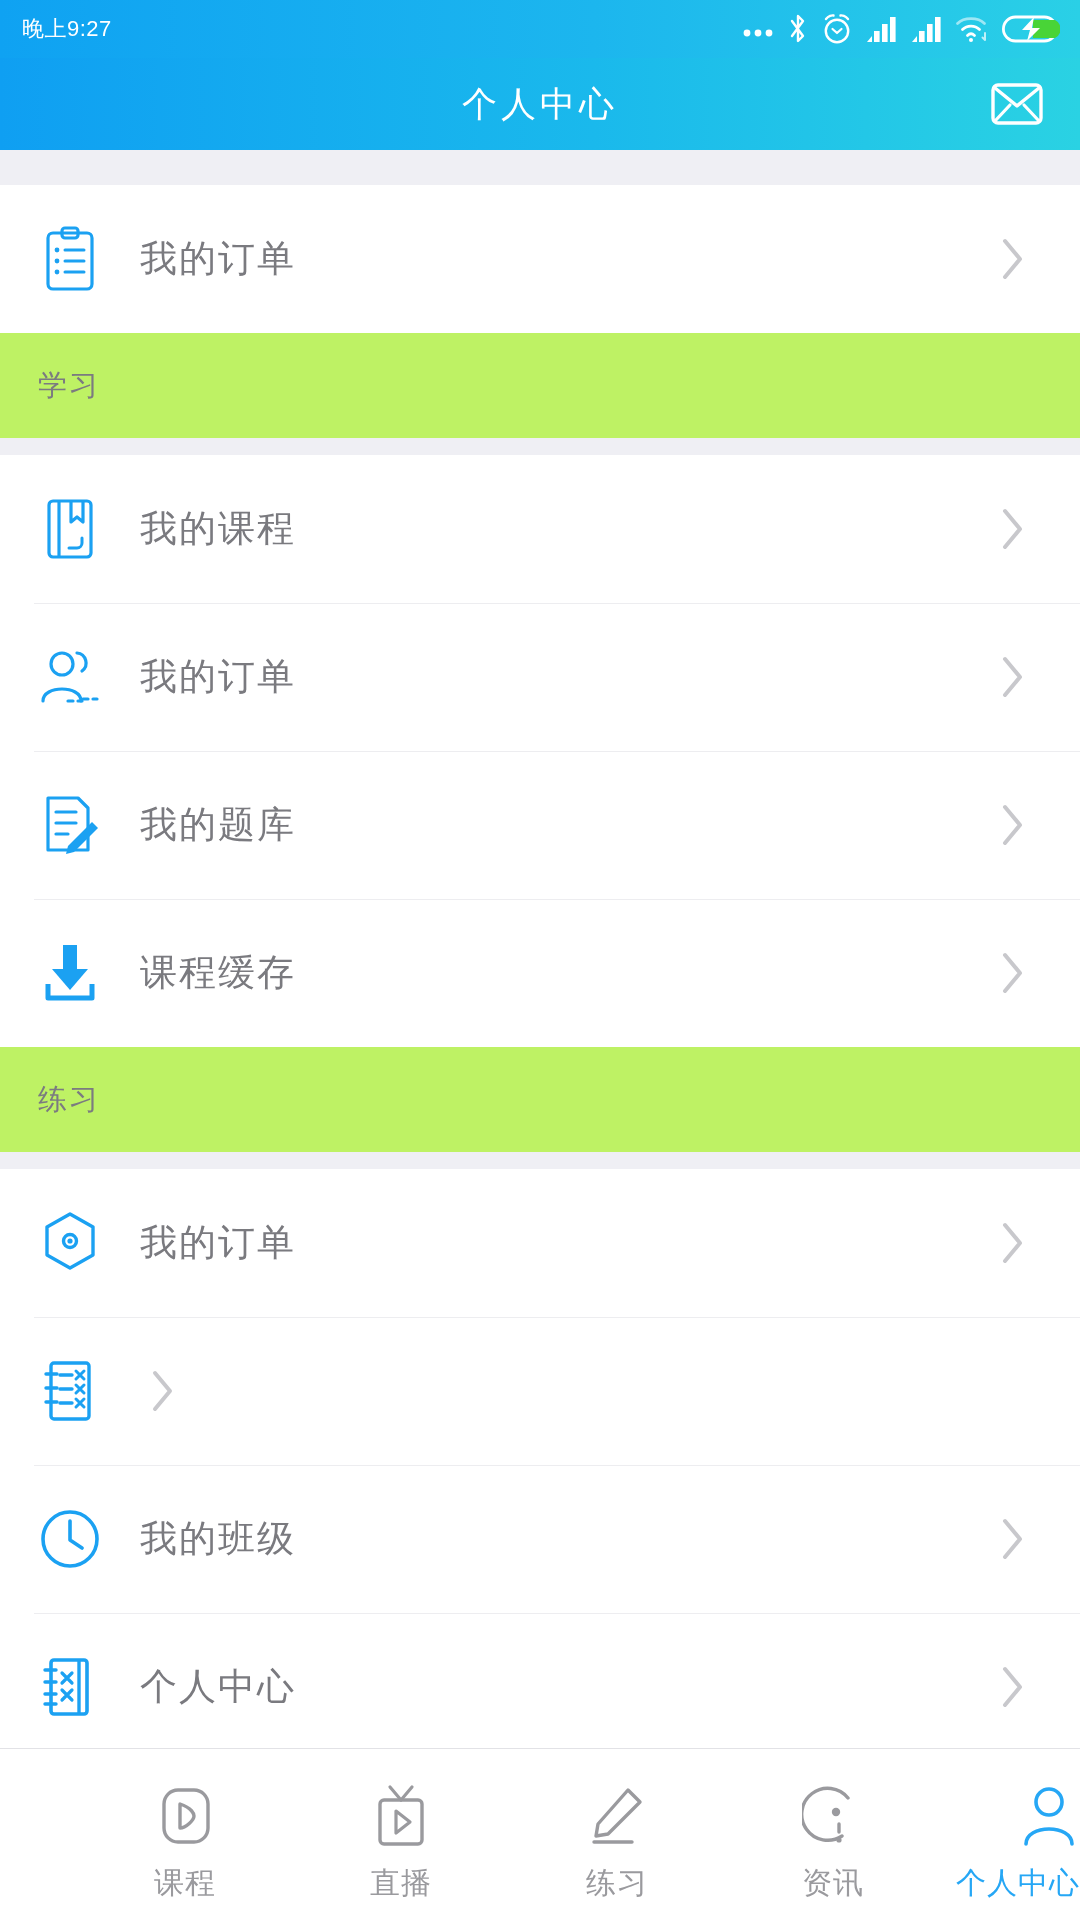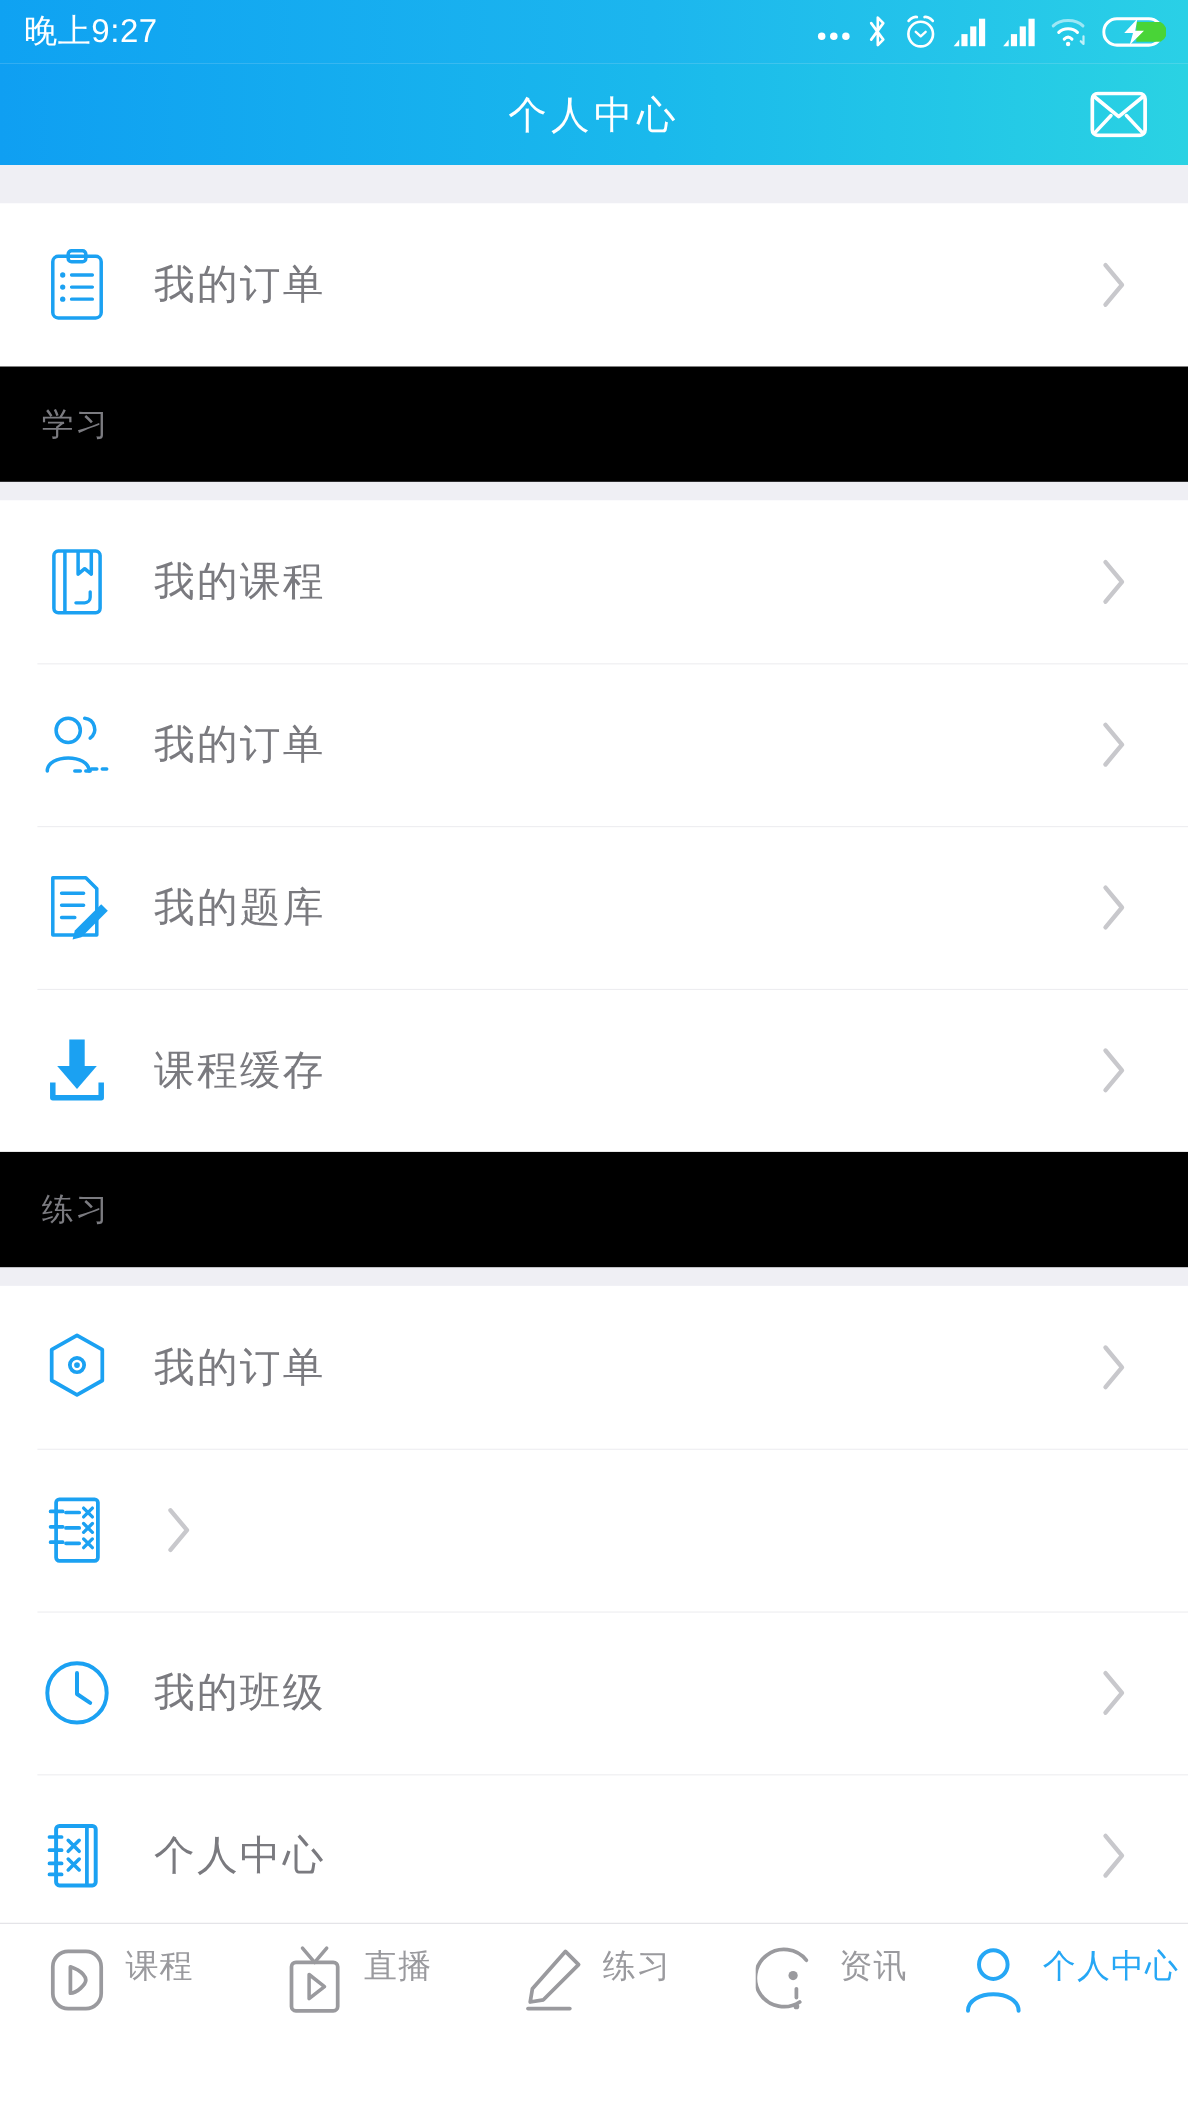--- a/index.html
+++ b/index.html
@@ -10,21 +10,21 @@
     overflow:hidden;
   }
 
   
   .statusbar{
     height:58px; width:100%;
     background:linear-gradient(90deg,#0fa2f2 0%,#1cb6ee 55%,#2ad0e6 100%);
     display:flex; align-items:center; justify-content:space-between;
     padding:0 20px 0 22px; color:#fff;
   }
-  .status-time{ font-size:30px; letter-spacing:.5px; line-height:1; font-weight:400;text-align:center; }
+  .status-time{ font-size:22px; letter-spacing:.5px; line-height:1; font-weight:400;text-align:center; }
   .status-icons{ display:flex; align-items:center; gap:11px; }
   .status-icons svg{ display:block; }
 
   
   .titlebar{
     height:92px; width:100%;
     background:linear-gradient(90deg,#0f9ff2 0%,#1ab9ec 55%,#2ad2e3 100%);
     display:flex; align-items:center; justify-content:center;
     position:relative;
   }
@@ -42,21 +42,21 @@
     width:100%;
     height:calc(1920px - 58px - 92px - 172px);
     background:#efeff4;
     overflow:hidden;
   }
   .gap{ height:18px; background:#efeff4; }
 
   .group{ background:#fff;margin-top:17px; }
 
   .section-head{
-    background:#000000;
+    background:#bef264;
     height:105px;
     display:flex; align-items:center;
     padding-left:38px;
     color:#7b7b80; font-size:29px; letter-spacing:2px;text-align:center;
   }
 
   .row{
     height:148px;
     display:flex; align-items:center;
     padding:0 30px 0 34px;
@@ -83,21 +83,21 @@
   }
 
   
   .tabbar{
     position:absolute; bottom:0; left:0; width:1080px; height:172px;
     background:#fff; border-top:1px solid #e2e2e6;
     display:flex; align-items:flex-start;
   }
   .tab{
     flex:1; height:100%;
-    display:flex; align-items:flex-start; justify-content:center;
+    display:flex; flex-direction:column; align-items:flex-end; justify-content:center;
     gap:14px; cursor:pointer; padding-top:18px;
   }
   .tab-icon{ height:66px; display:flex; align-items:center; justify-content:center; }
   .tab-icon svg{ display:block; }
   .tab-label{ font-size:30px; color:#9a9a9e; letter-spacing:1px; }
   .tab.active .tab-label{ color:#26a7f5; }
 </style>
 </head>
 <body>
 

